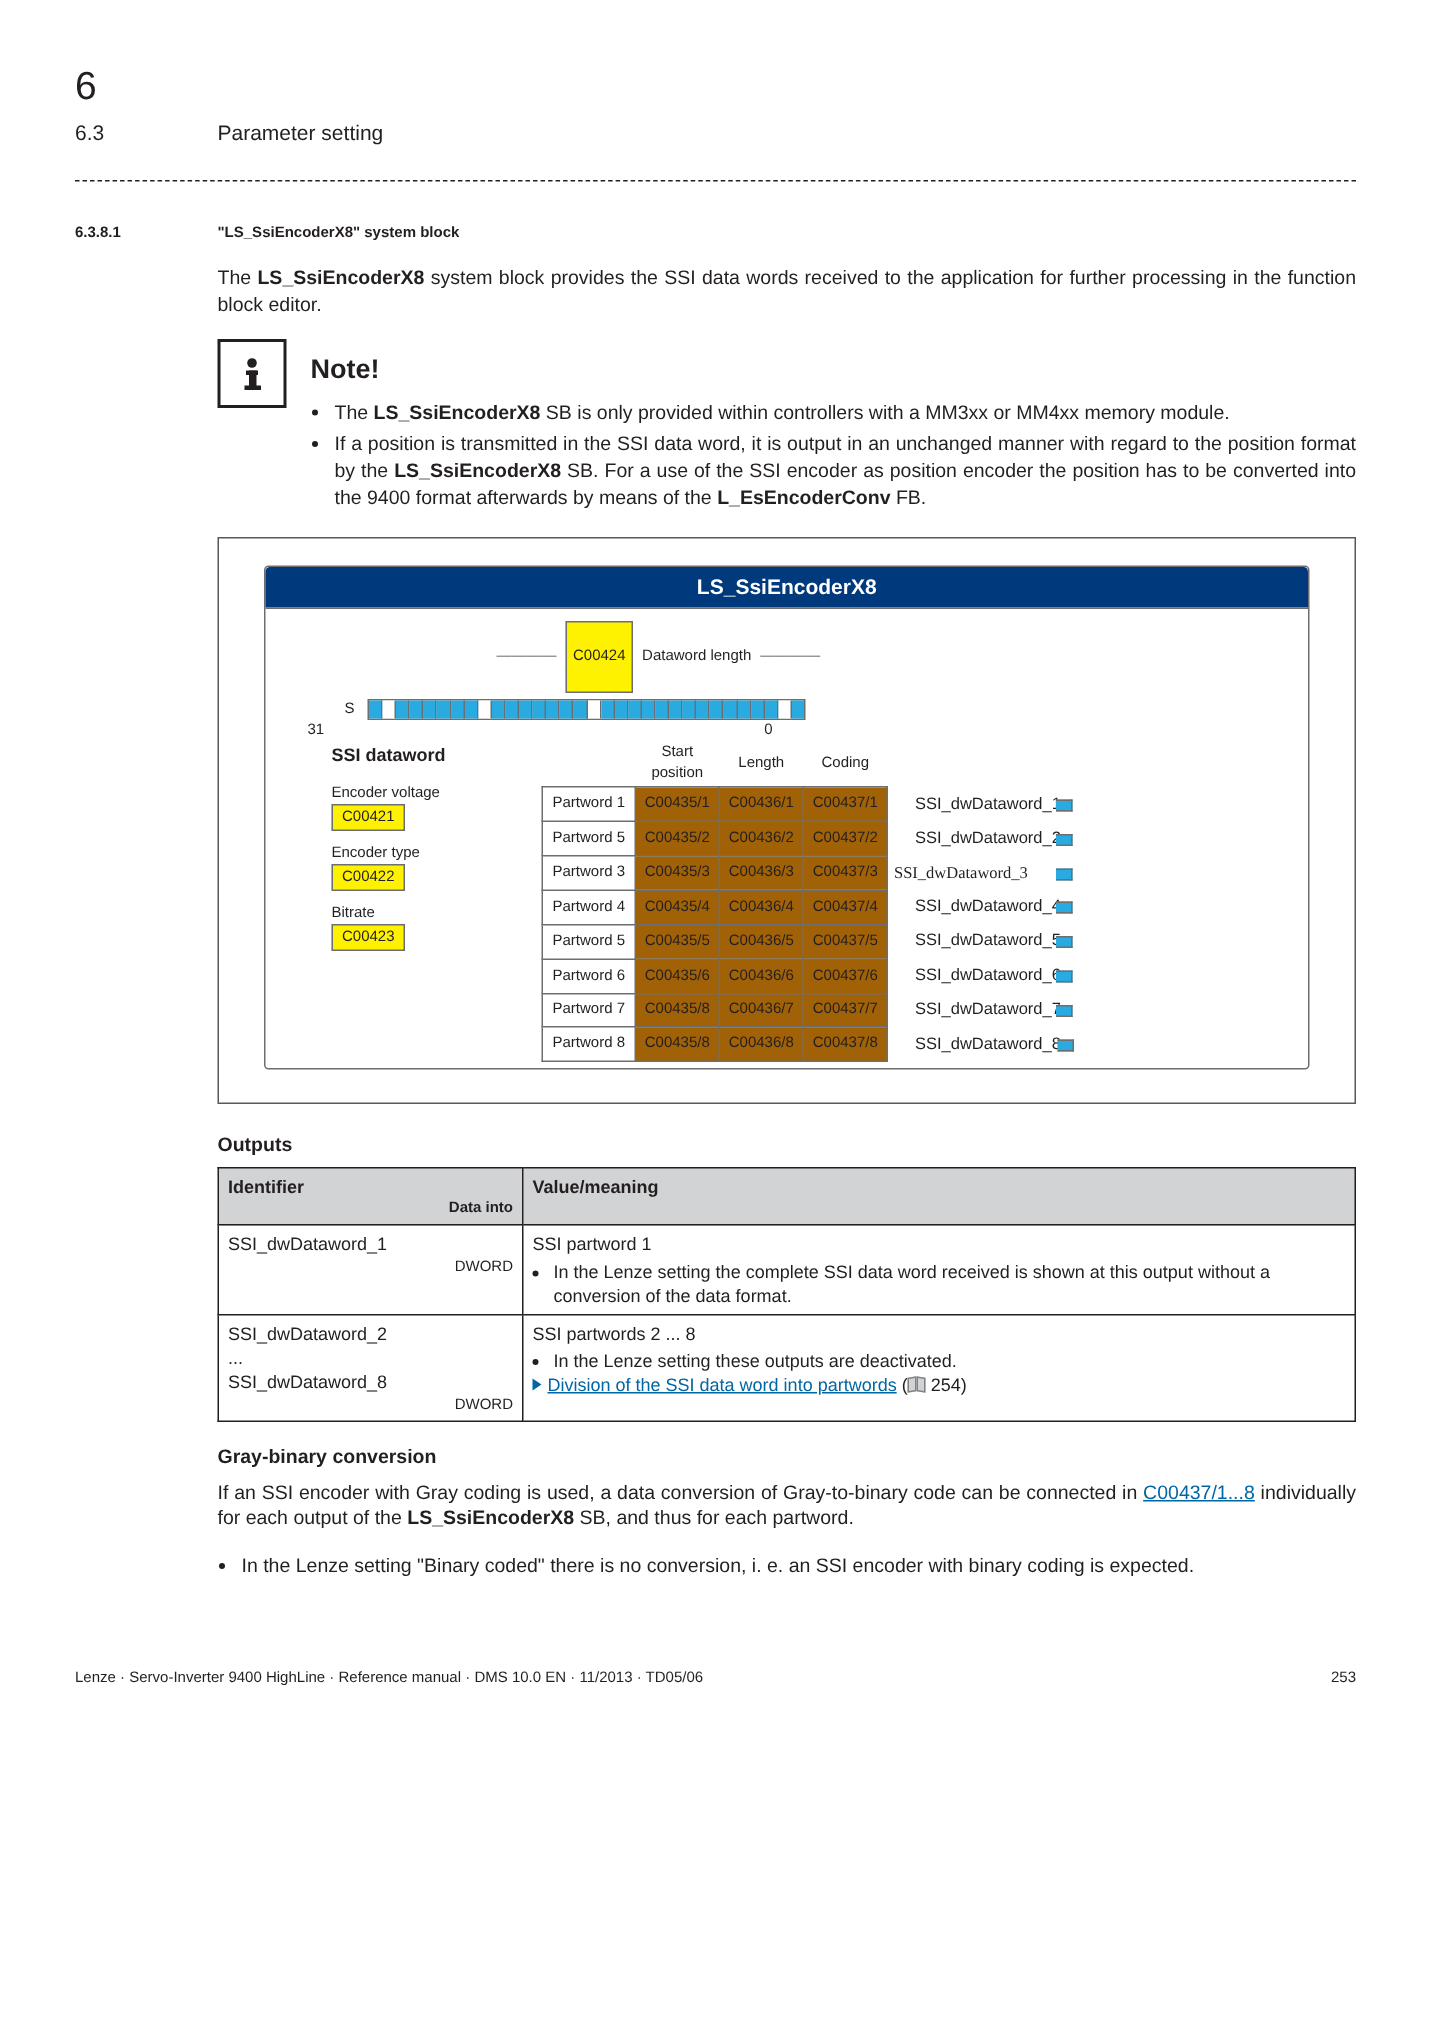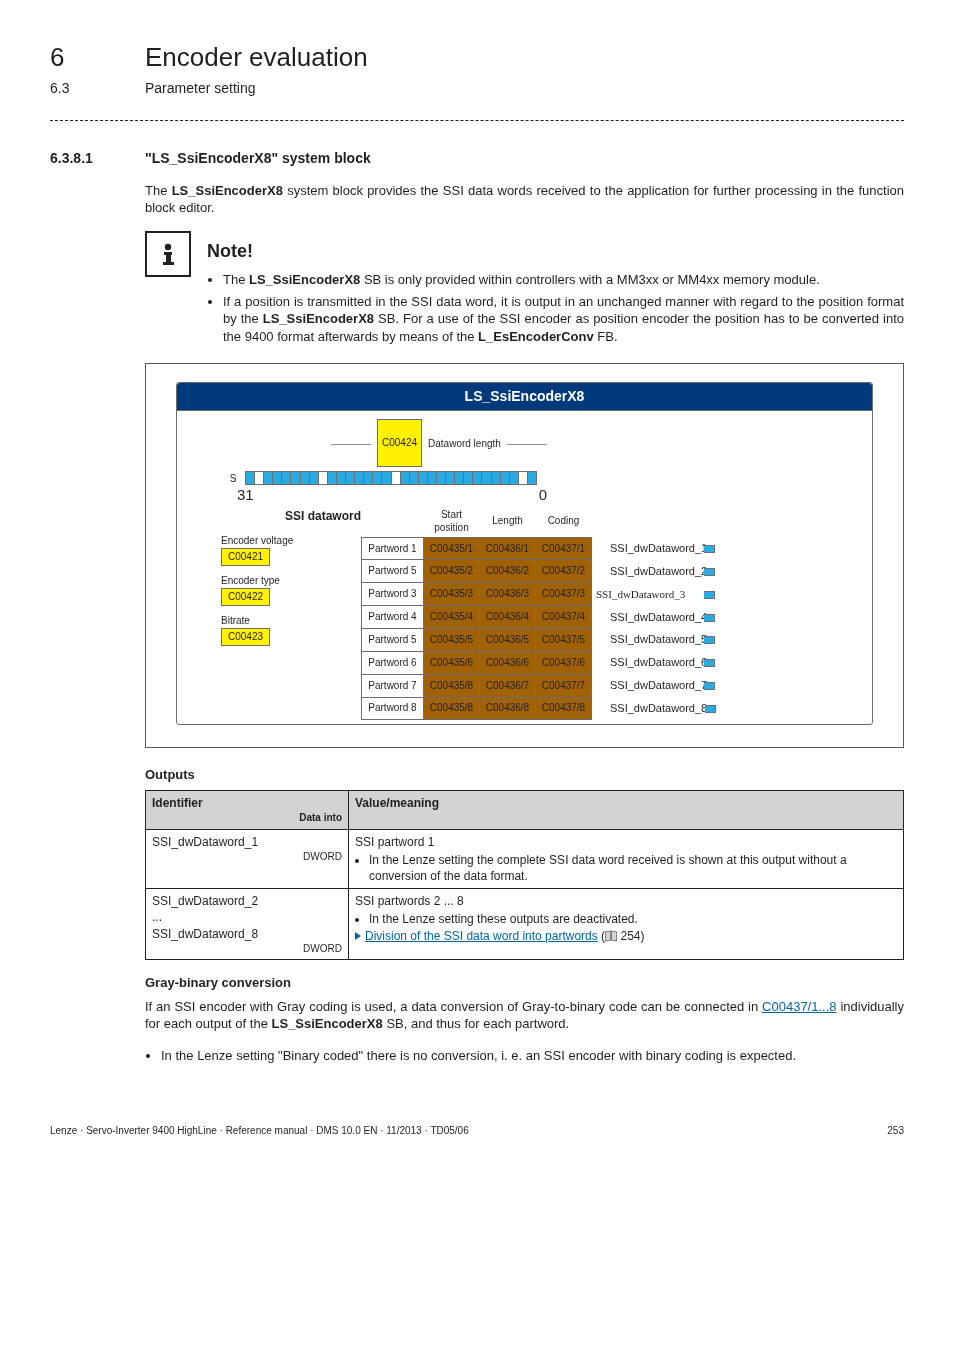--- a/index.html
+++ b/index.html
@@ -19,21 +19,21 @@
   .chapter-num { font-size: 26px; font-weight: 400; width: 95px; }
   .chapter-title { font-size: 26px; font-weight: 400; }
   .sub-line { display: flex; align-items: baseline; margin-top: 4px; }
   .sub-num { font-size: 14px; width: 95px; color: #231f20; }
   .sub-title { font-size: 14px; }
   .dash-rule {
     border: none;
     border-top: 1.5px dashed #231f20;
     margin: 22px 0 28px 0;
   }
-  .h3 { font-size: 14px; font-weight: bold; margin: 0 0 14px 0; display: flex; }
+  .h3 { font-size: 10px; font-weight: bold; margin: 0 0 14px 0; display: flex; }
   .h3-num { width: 95px; }
   .indent { margin-left: 95px; }
   .para { text-align: justify; margin: 0 0 14px 0; }
   .note-box { display: flex; align-items: flex-start; margin: 10px 0 14px 0; }
   .note-icon-wrap {
     width: 42px; height: 42px; border: 2px solid #231f20;
     display: flex; align-items: center; justify-content: center;
     flex: 0 0 42px; margin-right: 16px;
   }
   .note-title { font-size: 18px; font-weight: bold; margin: 8px 0 8px 0; }
@@ -55,21 +55,21 @@
     background: #fff200; border: 1px solid #6d6e71; font-size: 10px;
     padding: 16px 4px; display: inline-block; line-height: 14px;
   }
   .bitbar { display: flex; height: 12px; width: 290px; border: 1px solid #6d6e71; }
   .bitbar .seg { flex: 1; border-right: 1px solid #6d6e71; }
   .bitbar .seg:last-child { border-right: none; }
   .bitbar .cyan { background: #29abe2; }
   .bitbar .white { background: #fff; }
   .diag-grid { display: flex; }
   .left-labels { width: 140px; font-size: 10px; }
-  .ssi-head { font-weight: bold; font-size: 12px; text-align: right; }
+  .ssi-head { font-weight: bold; font-size: 12px; }
   .pw-cell {
     border: 1px solid #6d6e71; font-size: 10px; text-align: center;
     padding: 2px 4px; height: 16px; box-sizing: border-box; line-height: 12px;
   }
   .pw-cell.yellow { background: #a16207; }
   .mid-table { border-collapse: collapse; }
   .mid-table td, .mid-table th { font-size: 10px; }
   .mid-table th { font-weight: normal; padding: 0 4px 2px 4px; }
   .out-label {
     font-size: 11px; padding: 3px 4px; position: relative; white-space: nowrap;
@@ -103,21 +103,20 @@
   .book::before { left: 0; transform: skewY(-8deg); }
   .book::after  { right: 0; transform: skewY(8deg); }
 
   .footer { font-size: 10px; color: #231f20; display: flex; justify-content: space-between; margin-top: 60px; }
 </style>
 </head>
 <body>
 
 <div class="header-line">
   <div class="chapter-num">6</div>
-  <div class="chapter-title">Encoder evaluation</div>
 </div>
 <div class="sub-line">
   <div class="sub-num">6.3</div>
   <div class="sub-title">Parameter setting</div>
 </div>
 
 <hr class="dash-rule">
 
 <div class="h3">
   <span class="h3-num">6.3.8.1</span>
@@ -193,21 +192,21 @@
                 <div class="seg cyan"></div>
                 <div class="seg cyan"></div>
                 <div class="seg cyan"></div>
                 <div class="seg cyan"></div>
                 <div class="seg cyan"></div>
                 <div class="seg white"></div>
                 <div class="seg cyan"></div>
               </div>
           </div>
         </div>
-        <div style="display:flex; margin-left:56px; font-size:15px; color:#231f20;">
+        <div style="display:flex; margin-left:24px; font-size:10px; color:#231f20;">
           <div style="width:24px; text-align:left;">31</div>
           <div style="width:286px; text-align:right;">0</div>
         </div>
 
         <div class="diag-grid" style="margin-top:2px; margin-left:40px;">
           <div class="left-labels">
             <div class="ssi-head">
               <span>SSI dataword</span>
             </div>
             <div id="left-params" style="margin-top:10px;">

